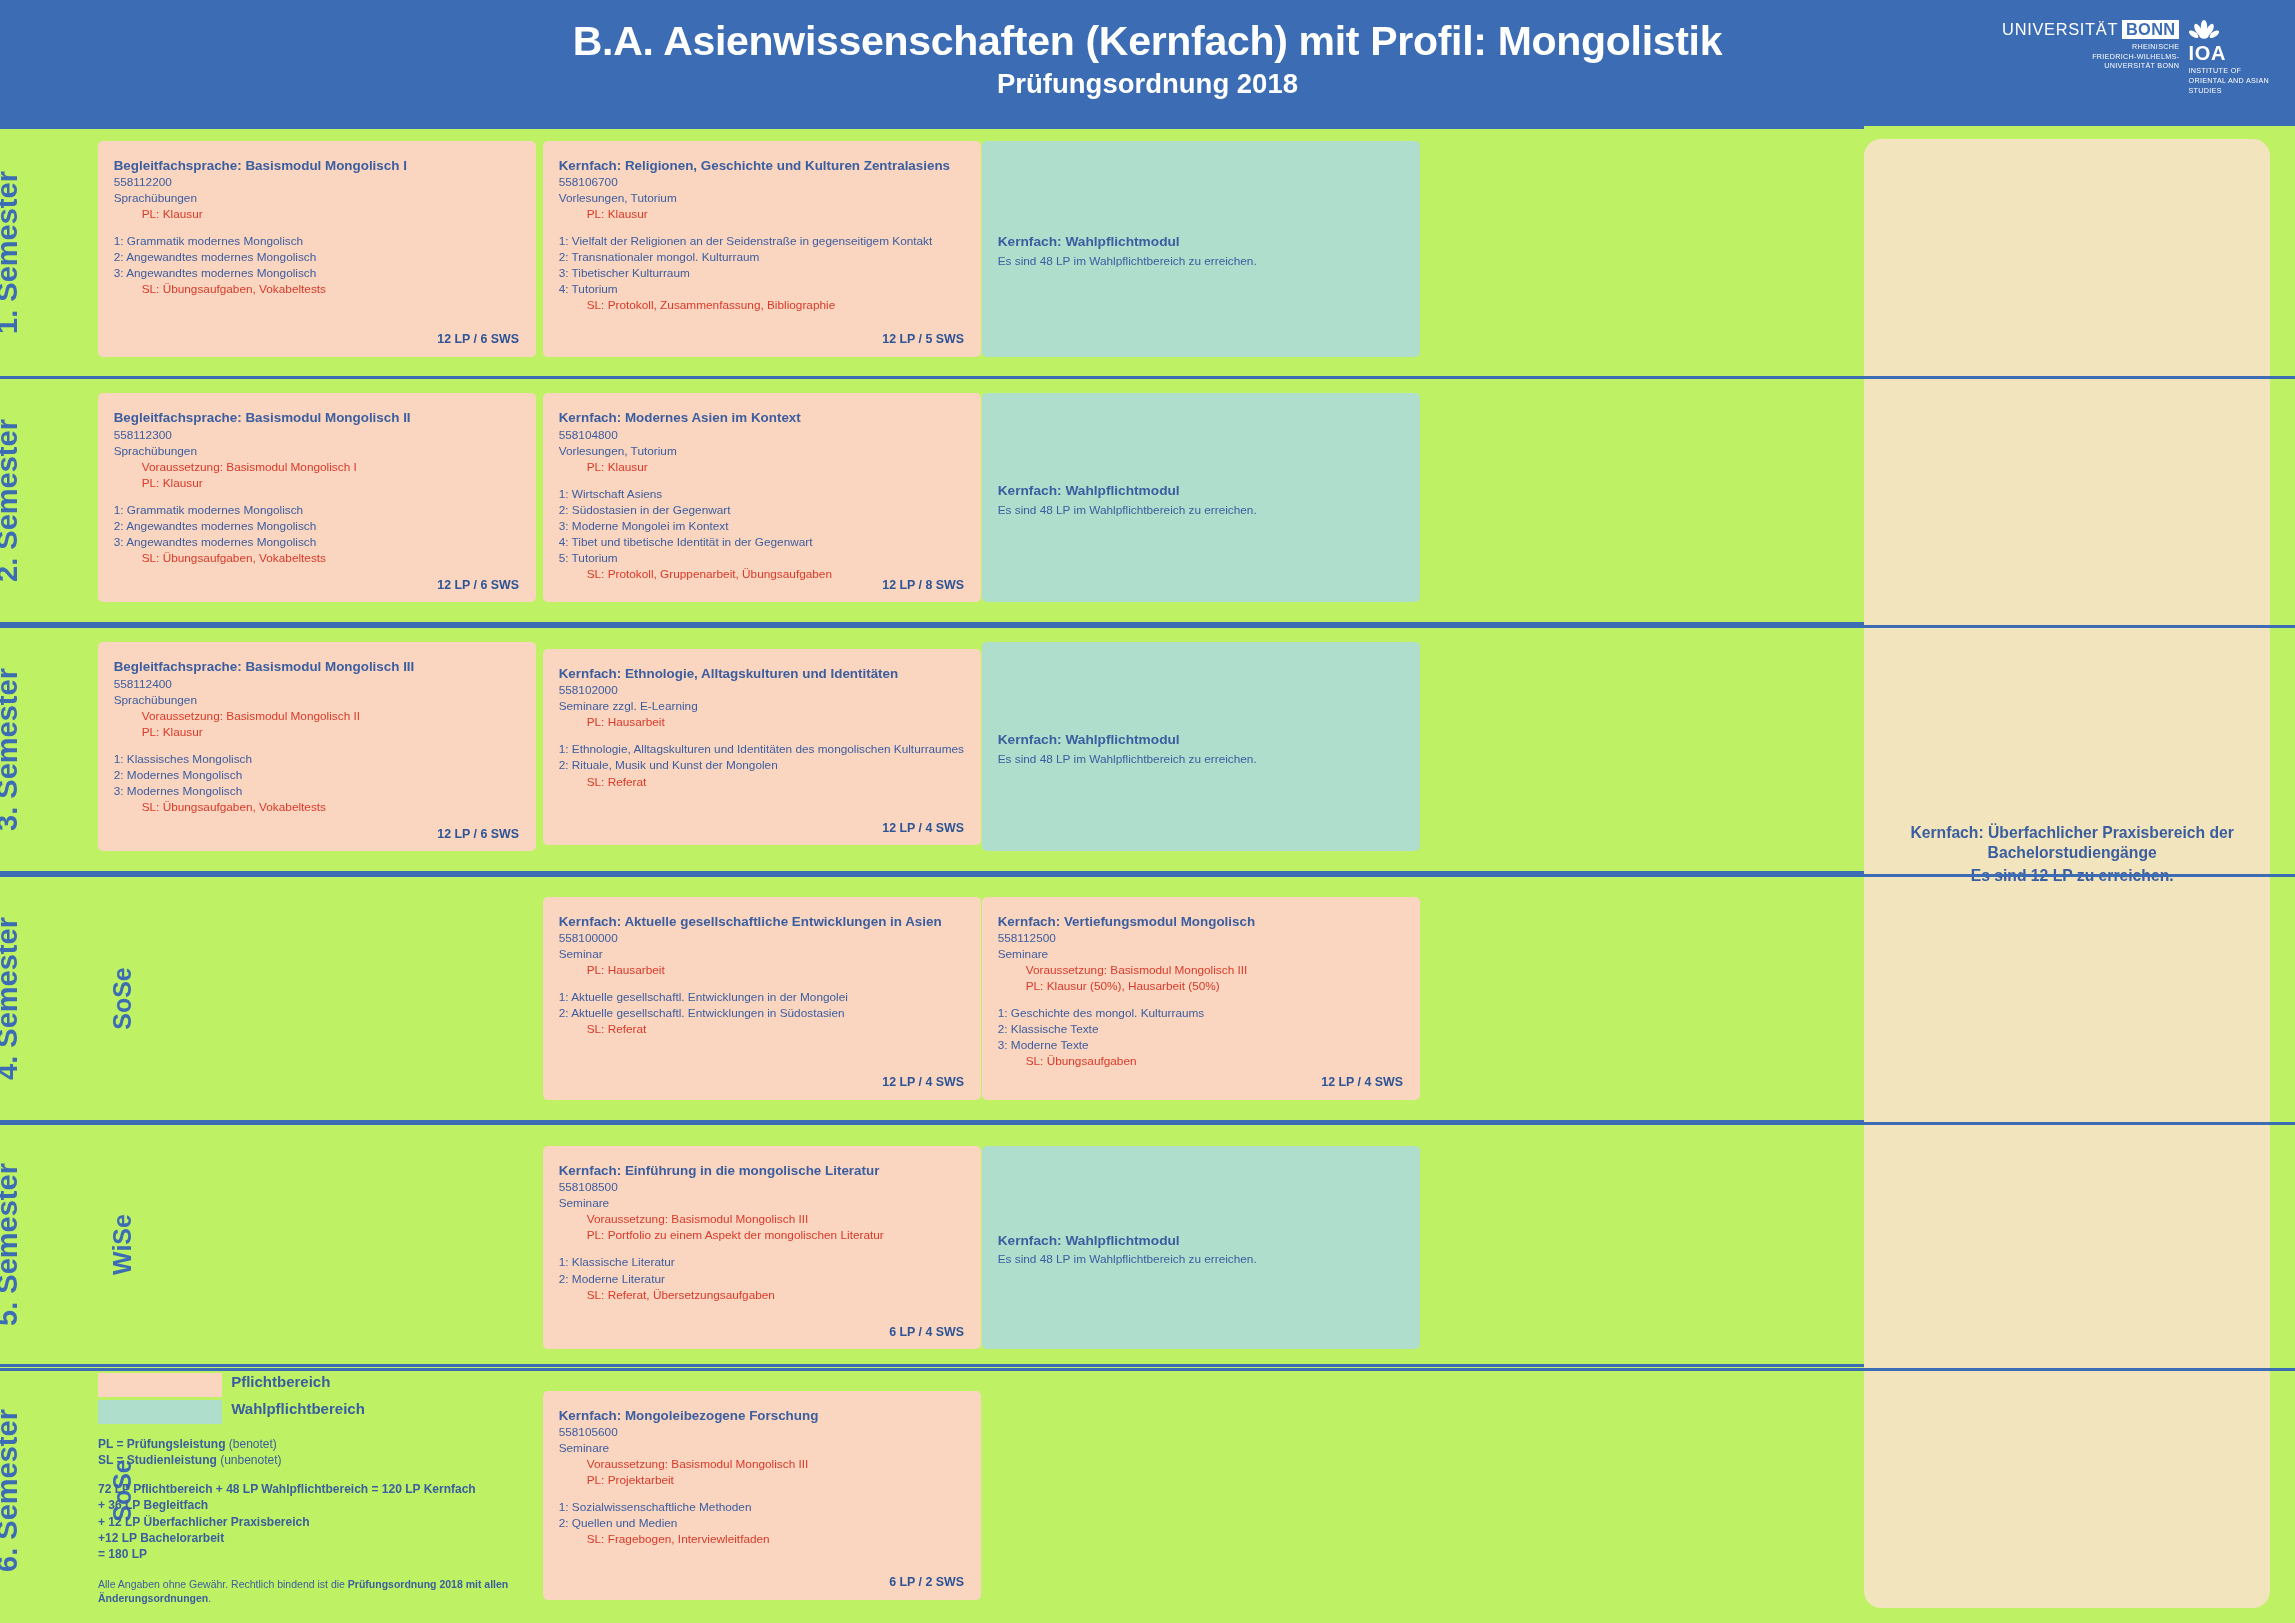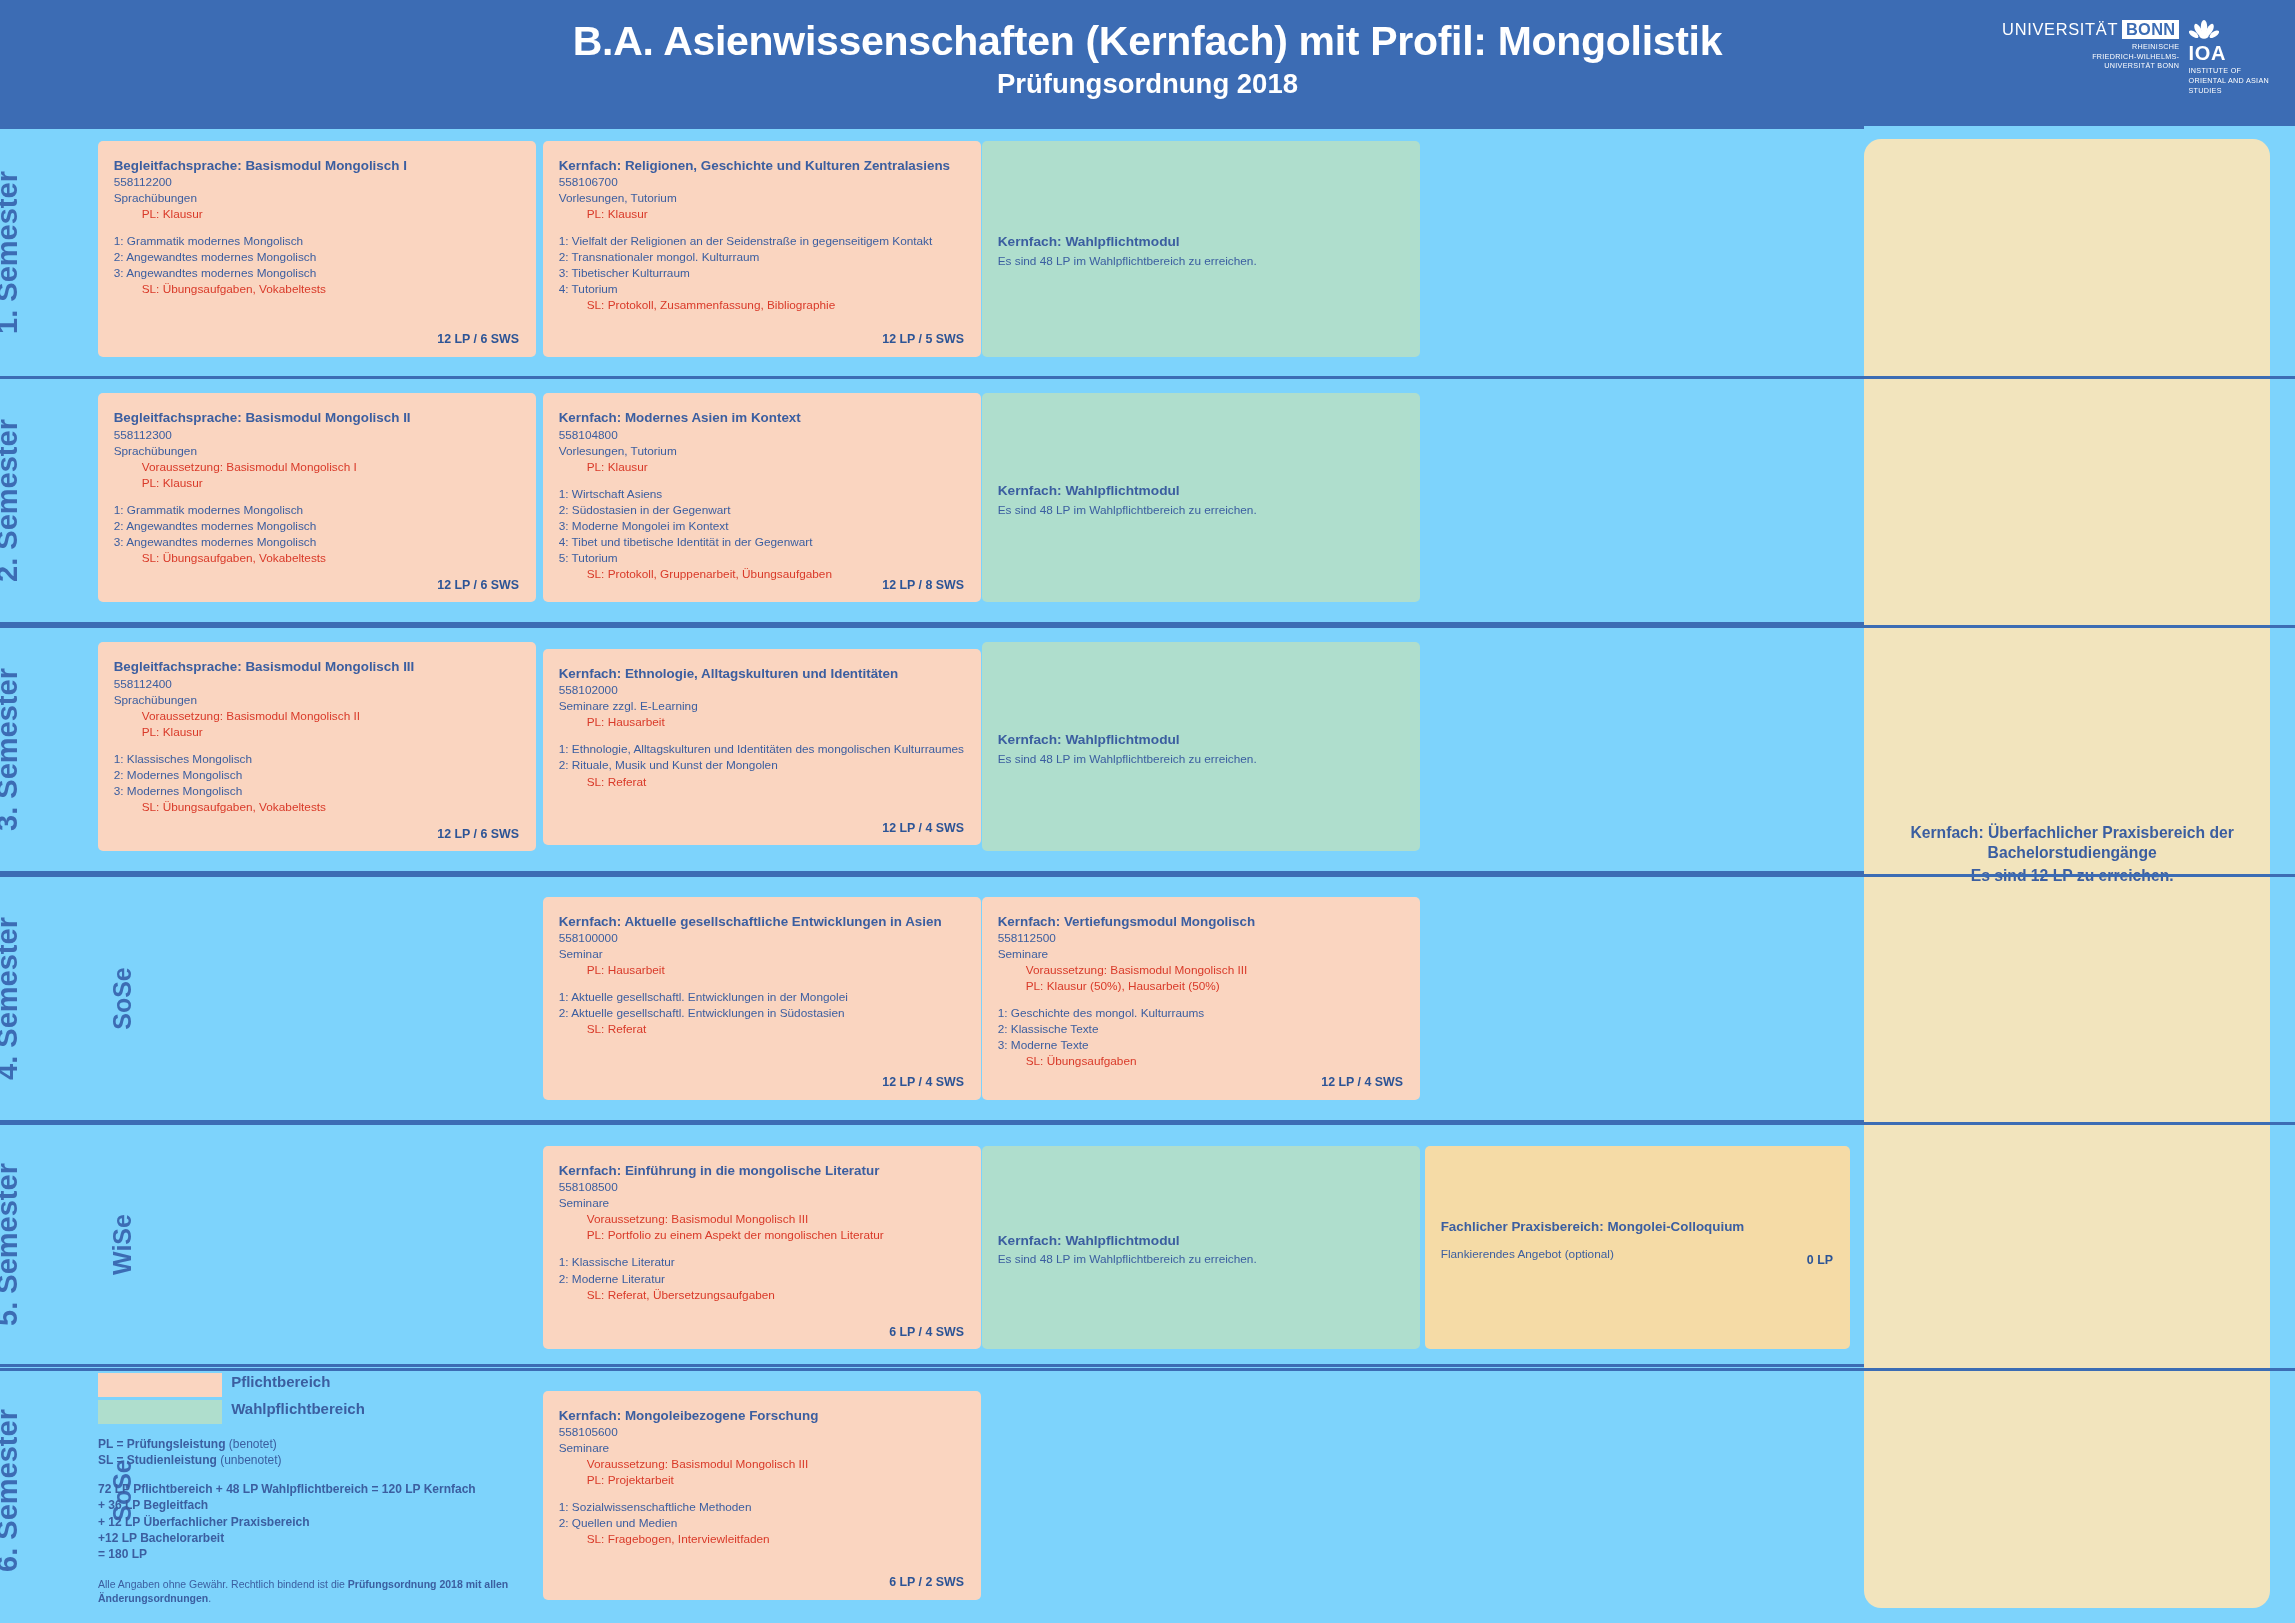--- a/index.html
+++ b/index.html
@@ -5,21 +5,21 @@
   * { box-sizing: border-box; margin: 0; padding: 0; }
   html, body {
     width: 2295px; height: 1623px;
     background: #ffffff;
     font-family: "Liberation Sans", sans-serif;
     overflow: hidden;
   }
   #page {
     position: relative;
     width: 2295px; height: 1623px;
-    background: #7dd3fc;
+    background: #bef264;
   }
 
   
   #header {
     position: absolute; left: 0; top: 0;
     width: 2295px; height: 126px;
     background: #3c6cb4;
   }
   #header-titles {
     position: absolute; left: 0; top: 0;
@@ -393,28 +393,20 @@
         <div class="c-lp">6 LP / 4 SWS</div>
       </div>
 
       <div class="card wp" style="left:982px; top:21px; width:438px; height:203px">
         <div class="c-body">
           <div class="wp-title">Kernfach: Wahlpflichtmodul</div>
           <div class="wp-sub">Es sind 48 LP im Wahlpflichtbereich zu erreichen.</div>
         </div>
       </div>
 
-      <div class="card pr" style="left:1425px; top:21px; width:425px; height:203px">
-        <div style="margin-top:56px">
-          <div class="c-title">Fachlicher Praxisbereich: Mongolei-Colloquium</div>
-          <div class="c-gap"></div>
-          <div class="c-line">Flankierendes Angebot (optional)</div>
-        </div>
-        <div class="c-lp" style="bottom:82px">0 LP</div>
-      </div>
     </div>
   </div>
 
   <div class="row" style="top:1368px; height:241px; border-bottom:none">
     <div class="row-inner">
       <div class="sem-label">
         <span class="sem-vert sem-num">6. Semester</span>
         <span class="sem-vert sem-term">SoSe</span>
       </div>
 

